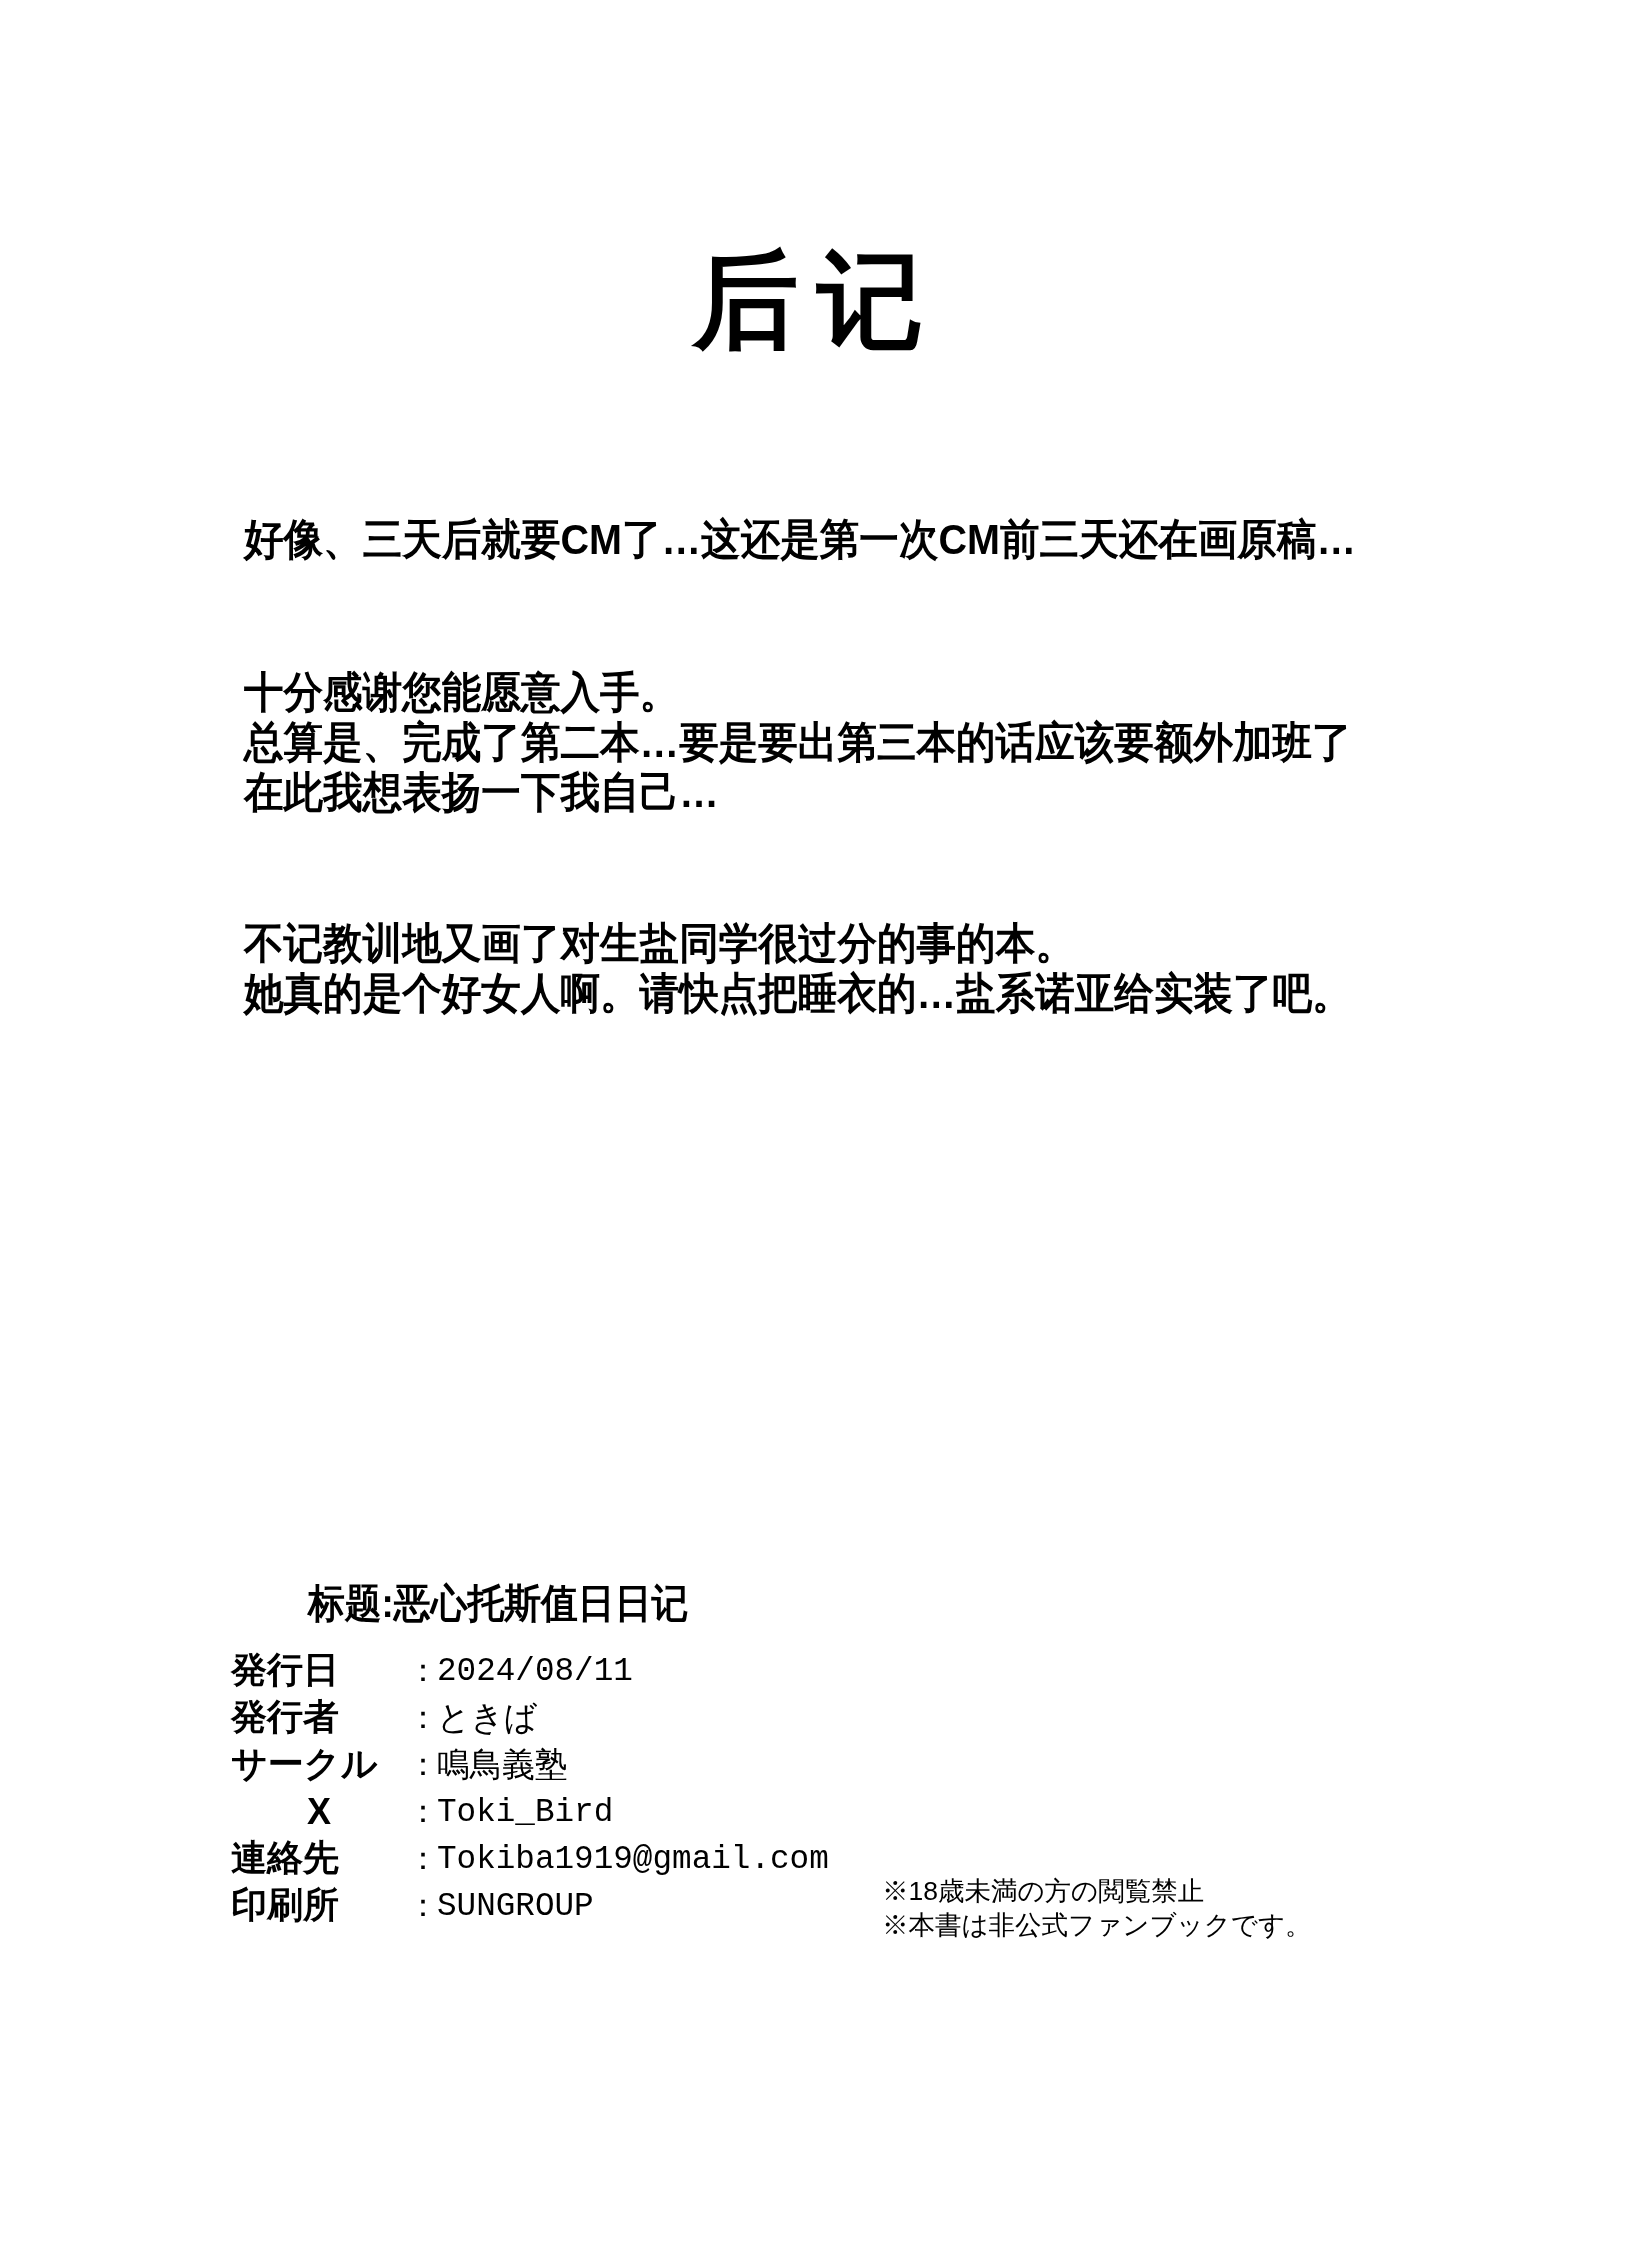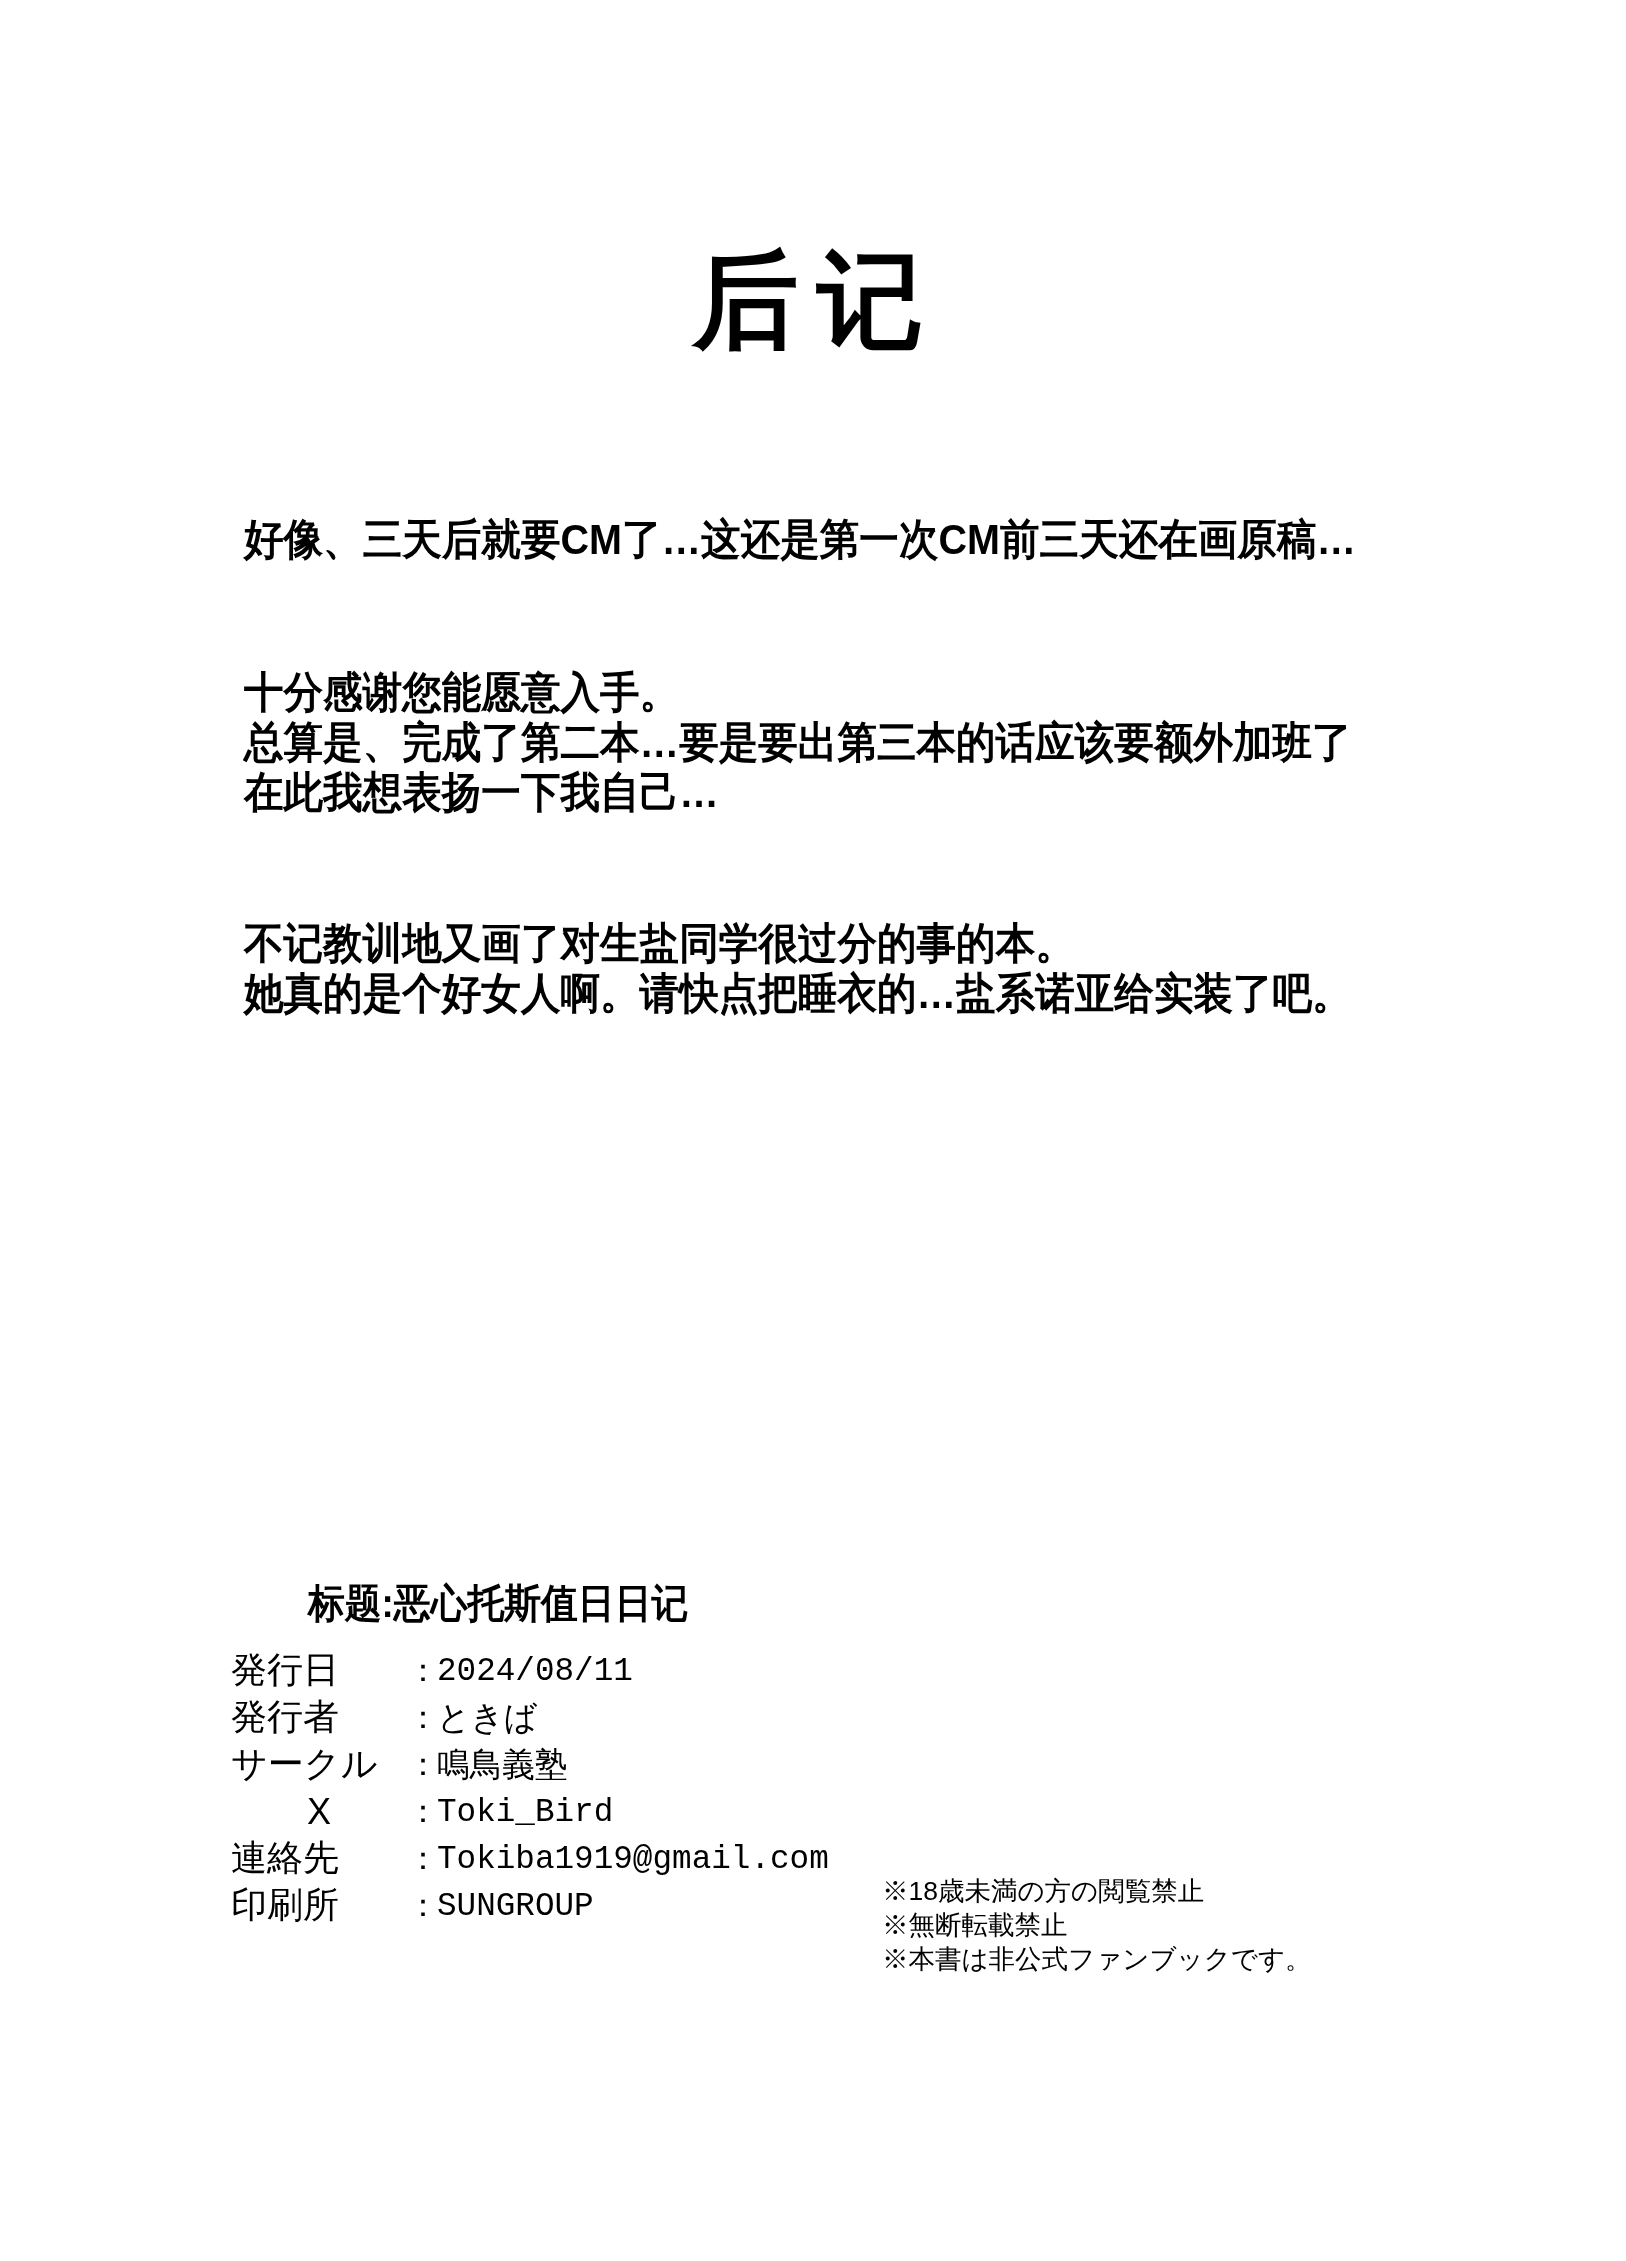--- a/index.html
+++ b/index.html
@@ -19,21 +19,21 @@
   }
   .blk-p1{top:514px;}
   .blk-p2{top:667px;}
   .blk-p3{top:918px;}
   .book-title{
     position:absolute;left:308px;top:1581px;font-size:40px;line-height:44px;
     font-weight:600;white-space:nowrap;transform:scaleX(0.92);transform-origin:0 0;
   }
   .colophon{position:absolute;left:231px;top:1647px;font-size:36px;}
   .colophon .row{display:flex;align-items:center;height:47px;white-space:nowrap;}
-  .colophon .label{width:176px;font-weight:400;}
+  .colophon .label{width:176px;font-weight:700;}
   .colophon .label.center{text-align:center;}
   .colophon .colon{width:26px;font-size:32px;}
   .colophon .value{
     font-family:"Liberation Mono",monospace;font-size:34px;margin-left:4.3px;
     transform:scaleX(0.96);transform-origin:0 0;
   }
   .notices{
     position:absolute;left:882px;top:1874px;font-size:26.5px;line-height:34px;
     white-space:nowrap;
   }
@@ -92,20 +92,19 @@
     </div>
     <div class="row">
       <span class="label">印刷所</span>
       <span class="colon">：</span>
       <span class="value">SUNGROUP</span>
     </div>
   </div>
 
   <div class="notices">
     <div>※18歳未満の方の閲覧禁止</div>
-    <div>※無断転載禁止</div>
     <div>※本書は非公式ファンブックです。</div>
   </div>
 
   <div class="page-num">17</div>
 
 </div>
 
 
 </body></html>

